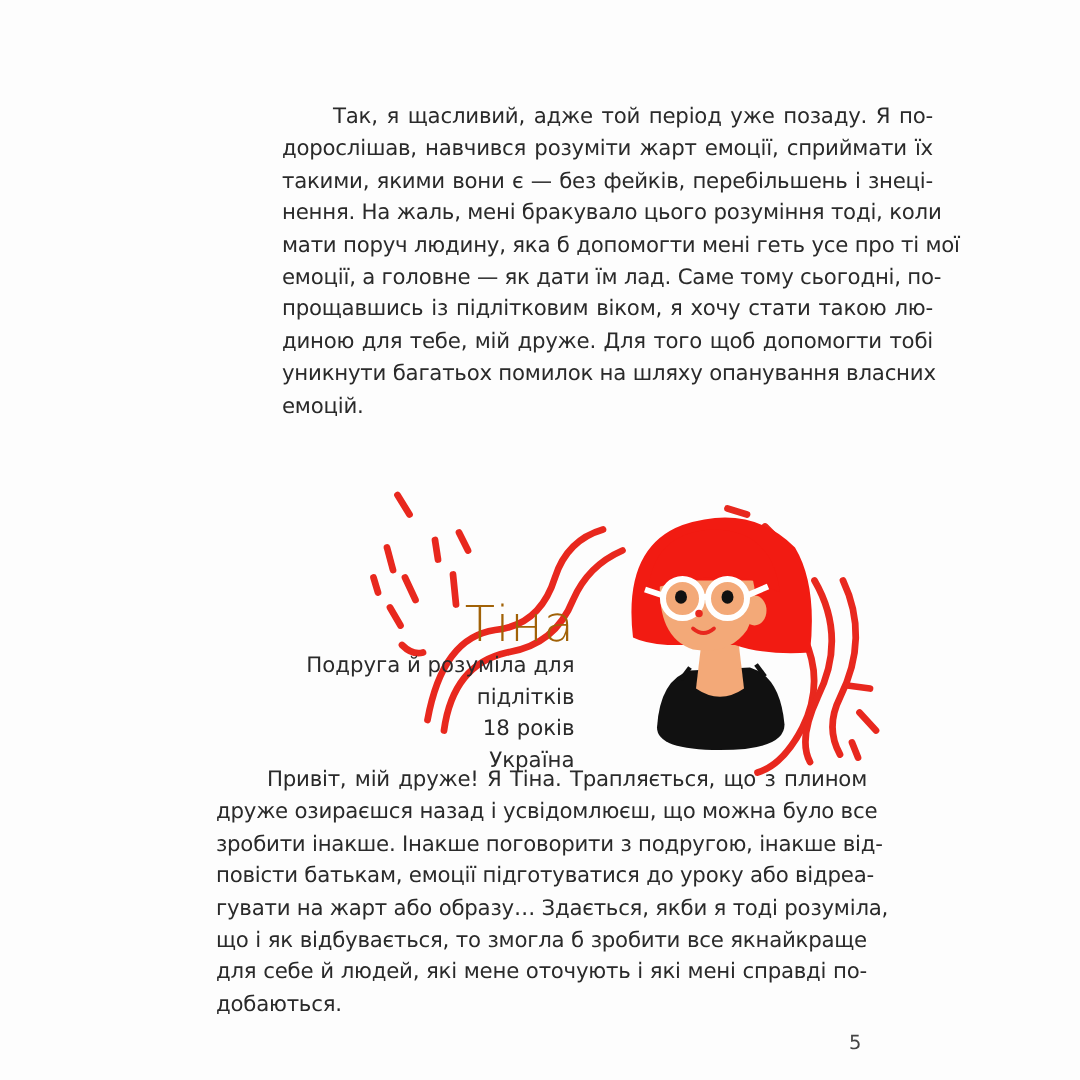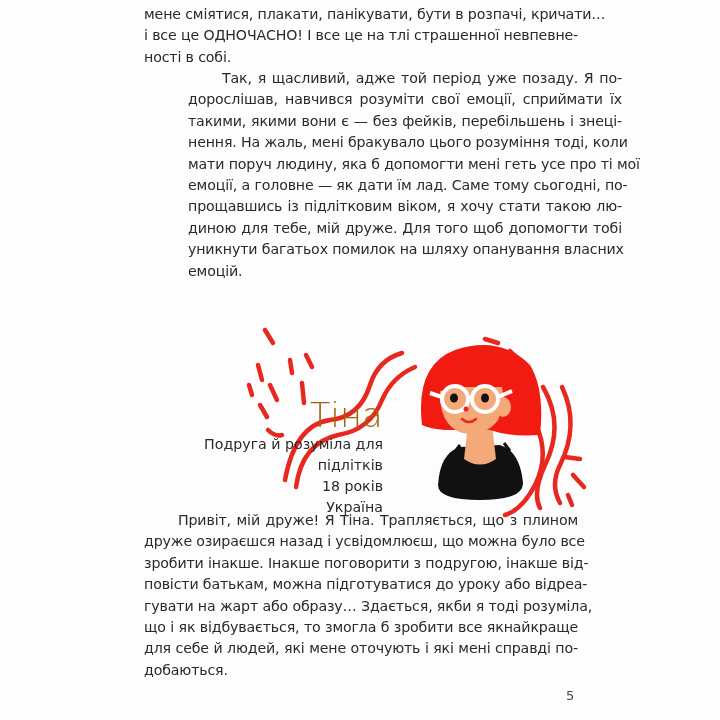--- a/index.html
+++ b/index.html
@@ -23,29 +23,24 @@
   .profile .name { font-size: 33px; line-height: 36px; color: #a16207; font-weight: 300; letter-spacing: 0.5px; }
   .profile .role, .profile .age, .profile .country { font-size: 14.2px; line-height: 21px; color: #2a2a2a; }
   .illus { position: absolute; left: 240px; top: 325px; width: 360px; height: 200px; }
   .pagenum { position: absolute; left: 566px; top: 688px; font-size: 13px; color: #444; }
 </style>
 </head>
 <body>
 
 <div class="page">
 
-  <div class="para" id="p1">
-    <span class="ln">мене сміятися, плакати, панікувати, бути в розпачі, кричати…</span>
-    <span class="ln">і все це ОДНОЧАСНО! І все це на тлі страшенної невпевне-</span>
-    <span class="ln last">ності в собі.</span>
-  </div>
 
   <div class="para" id="p2">
     <span class="ln indent">Так, я щасливий, адже той період уже позаду. Я по-</span>
-    <span class="ln">дорослішав, навчився розуміти свої емоції, сприймати їх</span>
+    <span class="ln">дорослішав, навчився розуміти жарт емоції, сприймати їх</span>
     <span class="ln">такими, якими вони є — без фейків, перебільшень і знеці-</span>
     <span class="ln">нення. На жаль, мені бракувало цього розуміння тоді, коли</span>
     <span class="ln">мати поруч людину, яка б допомогти мені геть усе про ті мої</span>
     <span class="ln">емоції, а головне — як дати їм лад. Саме тому сьогодні, по-</span>
     <span class="ln">прощавшись із підлітковим віком, я хочу стати такою лю-</span>
     <span class="ln">диною для тебе, мій друже. Для того щоб допомогти тобі</span>
     <span class="ln">уникнути багатьох помилок на шляху опанування власних</span>
     <span class="ln last">емоцій.</span>
   </div>
 
@@ -111,21 +106,21 @@
     <div class="name">Тіна</div>
     <div class="role">Подруга й розуміла для підлітків</div>
     <div class="age">18 років</div>
     <div class="country">Україна</div>
   </div>
 
   <div class="para" id="p3">
     <span class="ln indent">Привіт, мій друже! Я Тіна. Трапляється, що з плином</span>
     <span class="ln">друже озираєшся назад і усвідомлюєш, що можна було все</span>
     <span class="ln">зробити інакше. Інакше поговорити з подругою, інакше від-</span>
-    <span class="ln">повісти батькам, можна підготуватися до уроку або відреа-</span>
+    <span class="ln">повісти батькам, емоції підготуватися до уроку або відреа-</span>
     <span class="ln">гувати на жарт або образу… Здається, якби я тоді розуміла,</span>
     <span class="ln">що і як відбувається, то змогла б зробити все якнайкраще</span>
     <span class="ln">для себе й людей, які мене оточують і які мені справді по-</span>
     <span class="ln last">добаються.</span>
   </div>
 
   <div class="pagenum">5</div>
 </div>
 
 </body></html>

